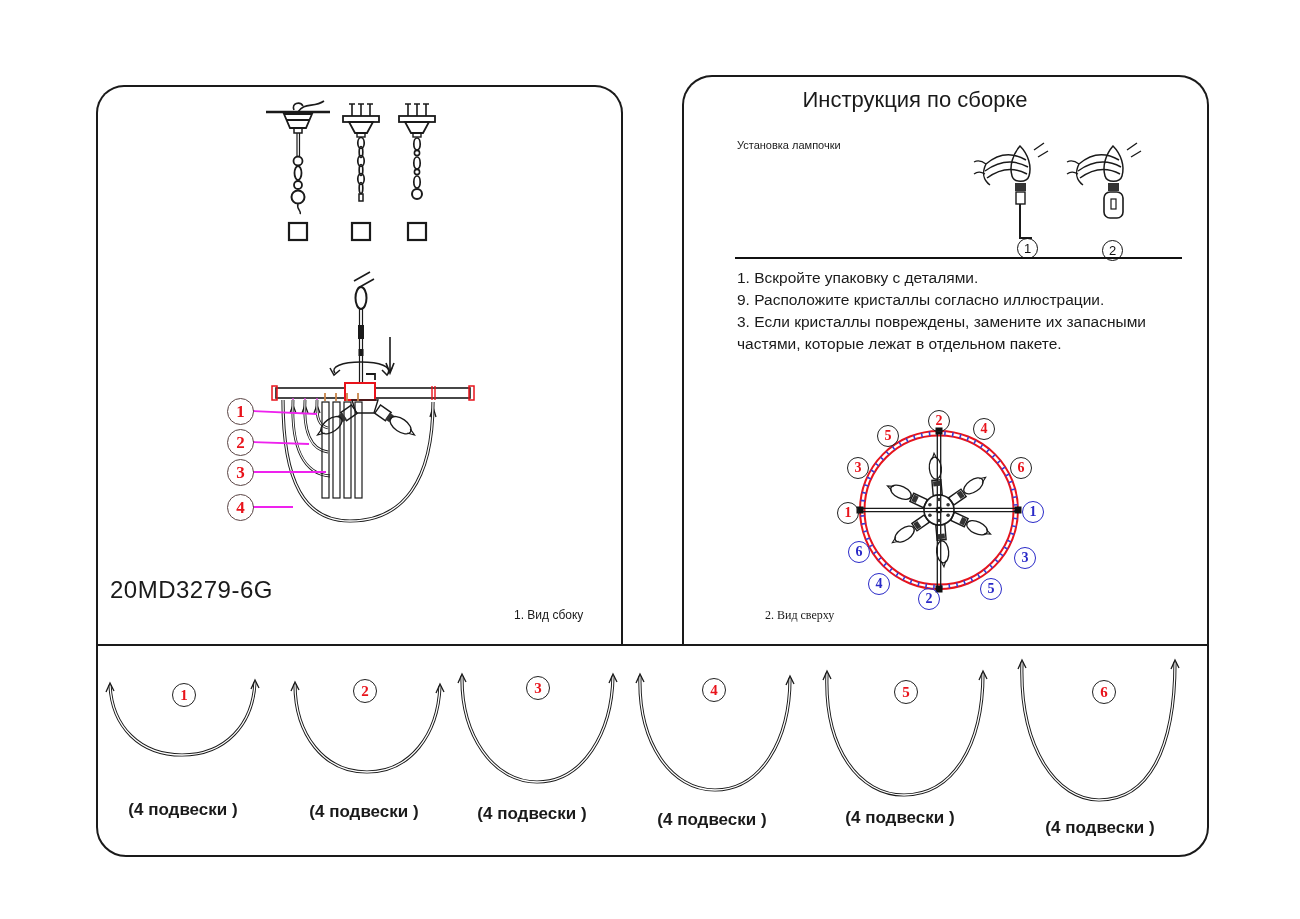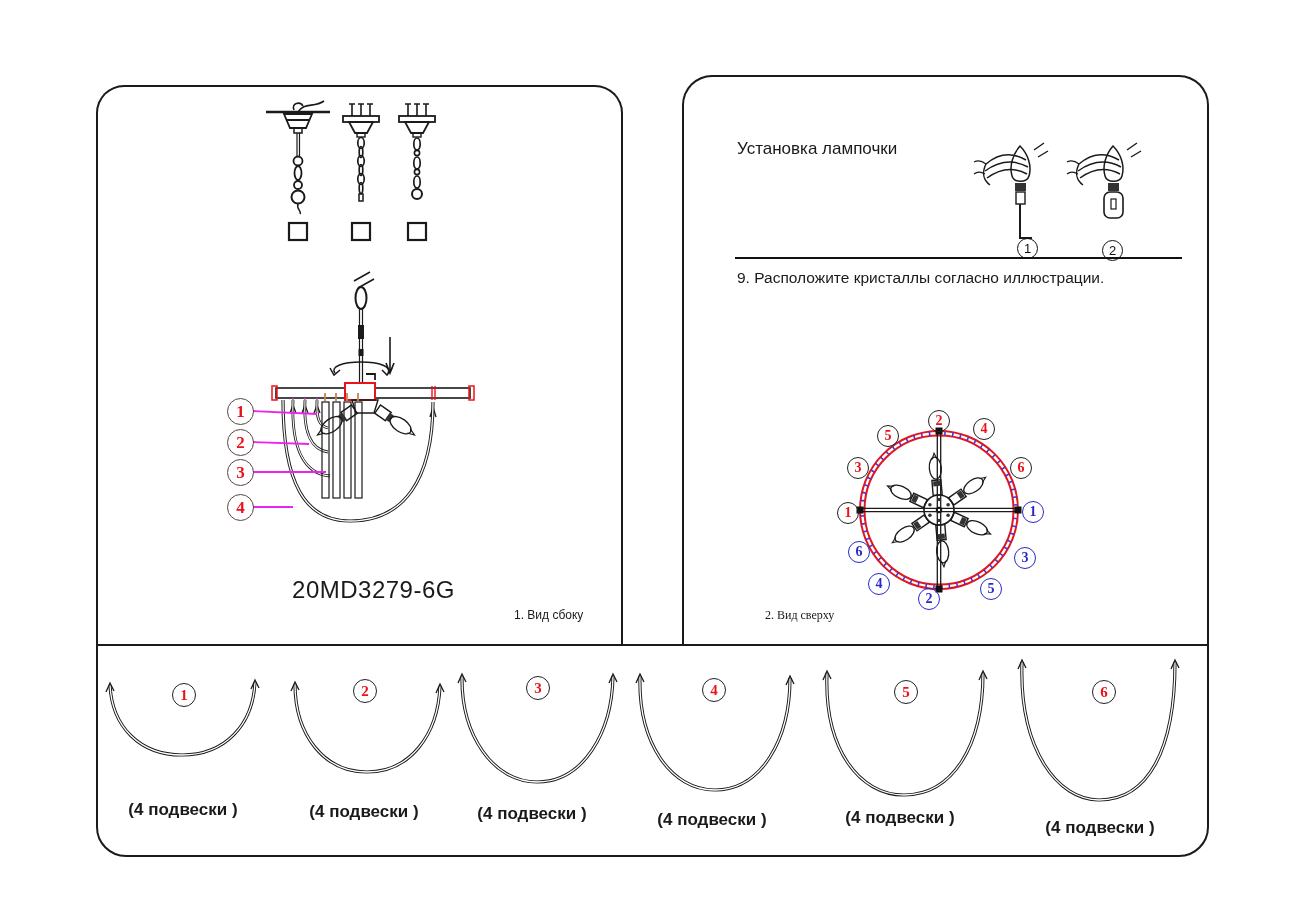--- a/index.html
+++ b/index.html
@@ -4,25 +4,25 @@
 <style>
   html,body{margin:0;padding:0;background:#fff;}
   .canvas{position:relative;width:1300px;height:919px;background:#fff;overflow:hidden;
           font-family:"Liberation Sans",sans-serif;color:#1a1a1a;}
   .panel{position:absolute;border:2px solid #1a1a1a;background:#fff;box-sizing:border-box;}
   .left-panel{left:96px;top:85px;width:527px;height:560px;border-bottom:none;border-radius:28px 28px 0 0;}
   .right-panel{left:682px;top:75px;width:527px;height:570px;border-bottom:none;border-radius:30px 30px 0 0;}
   .bottom-panel{left:96px;top:644px;width:1113px;height:213px;border-radius:0 0 30px 30px;}
   .abs{position:absolute;}
   .title{position:absolute;left:700px;top:87px;width:430px;text-align:center;font-size:22px;}
-  .subtitle{position:absolute;left:737px;top:139px;font-size:17px;}
+  .subtitle{position:absolute;left:737px;top:139px;font-size:11px;}
   .para{position:absolute;left:737px;top:169px;width:232px;font-size:13.5px;line-height:1.4;}
   .steps{position:absolute;left:737px;top:267px;width:460px;font-size:15.5px;line-height:1.43;}
   .caption{position:absolute;font-size:12px;}
-  .model{position:absolute;left:110px;top:576px;width:527px;text-align:center;font-size:24px;letter-spacing:.5px;}
+  .model{position:absolute;left:110px;top:576px;width:527px;font-size:24px;letter-spacing:.5px;}
   .botlabel{position:absolute;width:176px;text-align:center;font-size:17px;font-weight:bold;}
   .sep{position:absolute;left:735px;top:257px;width:447px;border-top:2px solid #111;}
   .cnum{position:absolute;display:flex;align-items:center;justify-content:center;border-radius:50%;
         font-family:"Liberation Serif",serif;font-weight:bold;background:transparent;}
   .side-num{width:25px;height:25px;border:1.6px solid #5a4444;color:#e8131b;font-size:17px;}
   .bot-num{width:22px;height:22px;border:1.4px solid #222;color:#e8131b;font-size:15px;}
   .fig-num{width:19px;height:19px;border:1.4px solid #111;color:#111;font-size:13px;font-family:"Liberation Sans",sans-serif;font-weight:normal;}
   .tv-num{width:20px;height:20px;font-size:14px;}
   .tv-red{border:1.4px solid #222;color:#e8131b;}
   .tv-blue{border:1.4px solid #2a2ac8;color:#2a2ac8;}
@@ -168,20 +168,21 @@
   <span class="cnum side-num" style="left:227px;top:398px;">1</span>
   <span class="cnum side-num" style="left:227px;top:429px;">2</span>
   <span class="cnum side-num" style="left:227px;top:459px;">3</span>
   <span class="cnum side-num" style="left:227px;top:494px;">4</span>
 
   <div class="model">20MD3279-6G</div>
   <div class="caption" style="left:514px;top:608px;">1. Вид сбоку</div>
 
   <div class="panel right-panel"></div>
 
+  <div class="title">Инструкция по сборке</div>
   <div class="subtitle">Установка лампочки</div>
 
   <svg class="abs" style="left:972px;top:140px;" width="210" height="112" viewBox="0 0 210 112">
     <g>
       <path class="ln" stroke-width="1.5" d="M48,6 C56,14 60,26 57,36 C55,43 42,43 40,36 C37,26 41,14 48,6 Z" fill="#fff"></path>
       <path class="ln" stroke-width="1.5" d="M14,24 C28,12 42,13 54,20 M13,31 C30,19 45,21 56,27 M15,38 C30,27 44,28 55,34"></path>
       <path class="ln" stroke-width="1.5" d="M14,24 C10,32 11,40 18,45"></path>
       <path class="ln" stroke-width="1.3" d="M2,22 C6,20 10,21 14,24 M2,34 C6,31 9,32 13,34"></path>
       <path class="ln" stroke-width="1.4" d="M62,10 L72,3 M66,17 L76,11"></path>
       <rect x="43" y="43" width="11" height="8" fill="#333"></rect>
@@ -198,21 +199,23 @@
       <rect class="ln" stroke-width="1.6" x="39" y="52" width="19" height="26" rx="6" fill="#fff"></rect>
       <rect class="ln" stroke-width="1.2" x="46" y="59" width="5" height="10" fill="#fff"></rect>
     </g>
   </svg>
   <span class="cnum fig-num" style="left:1017px;top:238px;">1</span>
   <span class="cnum fig-num" style="left:1102px;top:240px;">2</span>
 
   <div class="sep"></div>
 
   <div class="steps">
+    <div>1. Вскройте упаковку с деталями.</div>
     <div>9. Расположите кристаллы согласно иллюстрации.</div>
+    <div>3. Если кристаллы повреждены, замените их запасными частями, которые лежат в отдельном пакете.</div>
   </div>
 
   <svg class="abs" style="left:823px;top:403px;" width="232" height="210" viewBox="0 0 232 210">
     <circle cx="116" cy="107" r="79" fill="none" stroke="#e8131b" stroke-width="2"></circle>
     <circle cx="116" cy="107" r="74.5" fill="none" stroke="#e8131b" stroke-width="2"></circle>
     <circle cx="116" cy="107" r="76.8" fill="none" stroke="#3b3bd4" stroke-width="4.2" stroke-dasharray="1.6 6.2"></circle>
 
     <path class="ln" stroke-width="1.3" d="M114.3,28 V186 M117.7,28 V186 M37,105.3 H195 M37,108.7 H195"></path>
     <rect x="112.5" y="24.5" width="7" height="7" fill="#111"></rect>
     <rect x="112.5" y="182.5" width="7" height="7" fill="#111"></rect>

